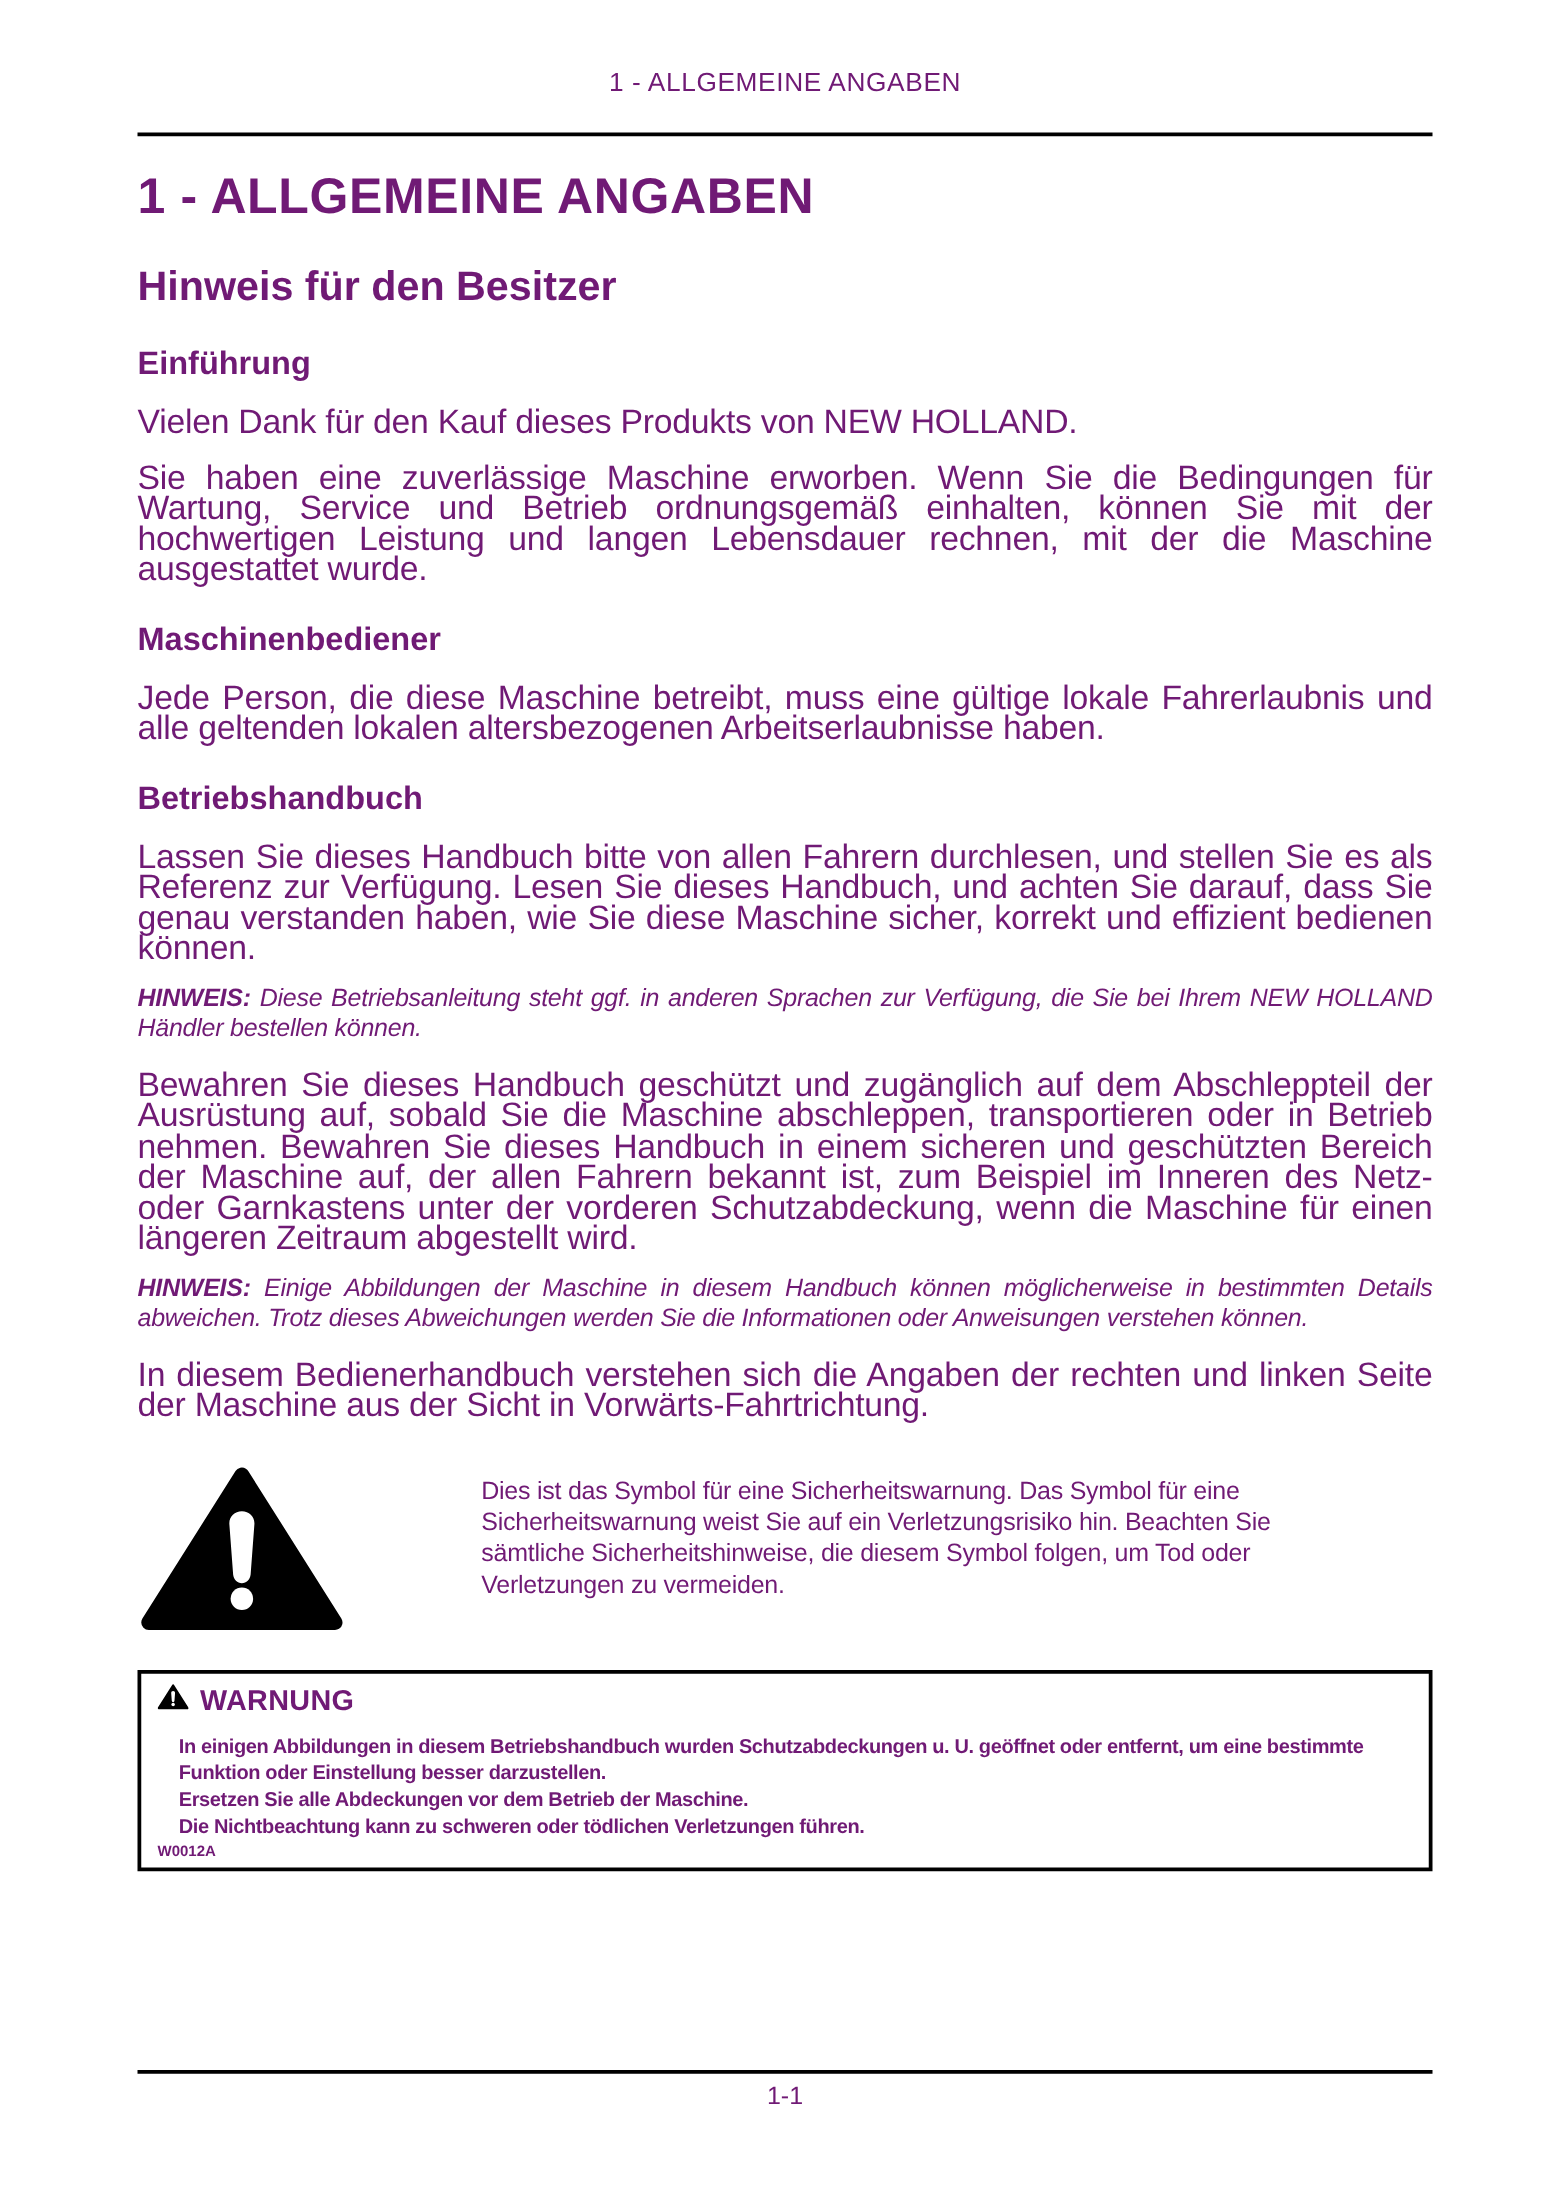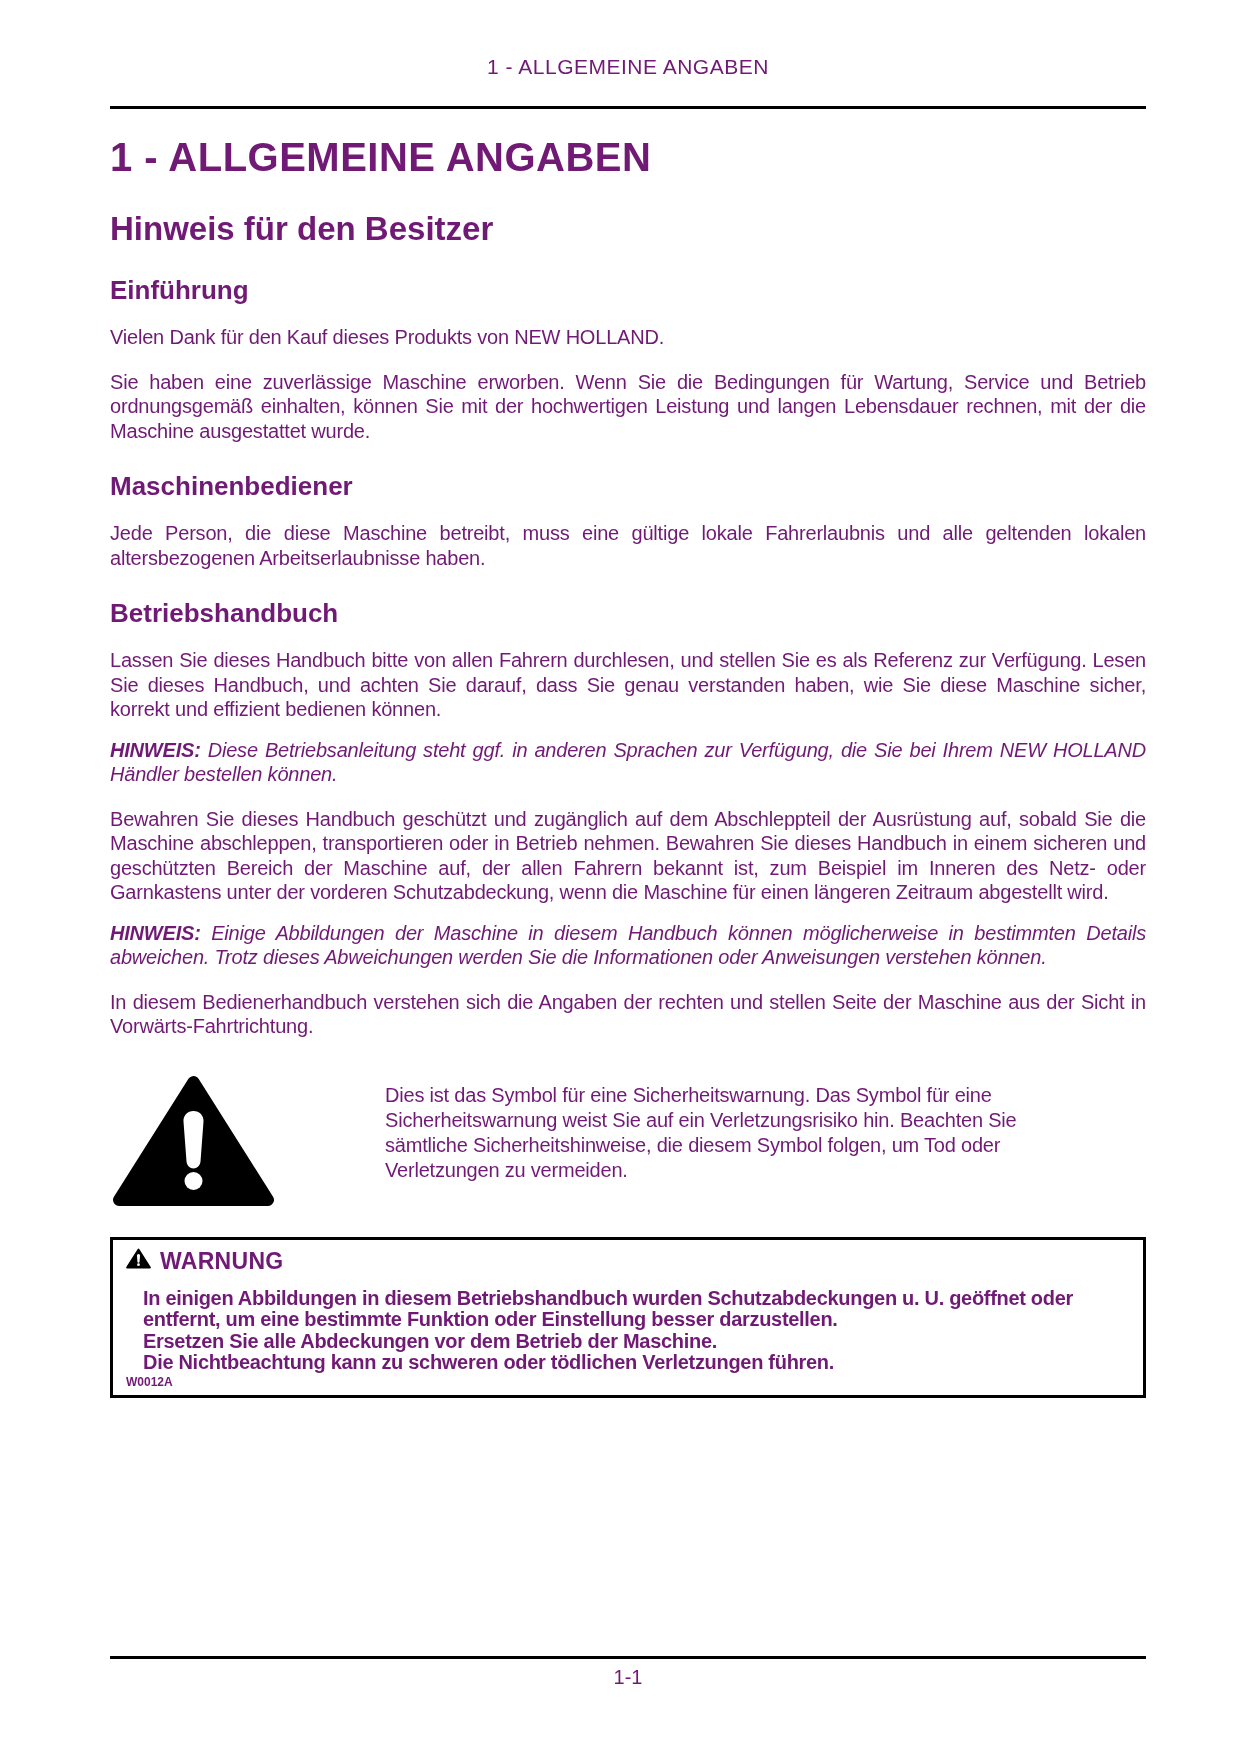--- a/index.html
+++ b/index.html
@@ -38,21 +38,21 @@
     margin: 31px 0 0 0;
     font-weight: bold;
   }
   h3.sub-heading {
     font-size: 26px;
     line-height: 30px;
     margin: 28px 0 0 0;
     font-weight: bold;
   }
   p.body-text {
-    font-size: 20px;
+    font-size: 27px;
     line-height: 24.5px;
     text-align: justify;
     margin: 20px 0 0 0;
     letter-spacing: -0.2px;
   }
   p.note-text {
     font-size: 20px;
     line-height: 24.5px;
     text-align: justify;
     margin: 16px 0 0 0;
@@ -88,21 +88,21 @@
     display: flex;
     align-items: center;
     gap: 9px;
     font-size: 23px;
     font-weight: bold;
     letter-spacing: 0.3px;
   }
   .warning-body { padding-left: 17px; margin-top: 13px; }
   .warning-body p {
     margin: 0;
-    font-size: 20px;
+    font-size: 16px;
     line-height: 21.5px;
     font-weight: bold;
     letter-spacing: -0.3px;
   }
   .warning-code {
     text-align: left;
     font-size: 12px;
     font-weight: bold;
     margin-top: 1px;
     line-height: 14px;
@@ -141,21 +141,21 @@
     <h3 class="sub-heading">Maschinenbediener</h3>
     <p class="body-text">Jede Person, die diese Maschine betreibt, muss eine gültige lokale Fahrerlaubnis und alle geltenden lokalen altersbezogenen Arbeitserlaubnisse haben.</p>
   </div>
 
   <div>
     <h3 class="sub-heading">Betriebshandbuch</h3>
     <p class="body-text">Lassen Sie dieses Handbuch bitte von allen Fahrern durchlesen, und stellen Sie es als Referenz zur Verfügung. Lesen Sie dieses Handbuch, und achten Sie darauf, dass Sie genau verstanden haben, wie Sie diese Maschine sicher, korrekt und effizient bedienen können.</p>
     <p class="note-text"><span class="note-label">HINWEIS:</span> <span>Diese Betriebsanleitung steht ggf. in anderen Sprachen zur Verfügung, die Sie bei Ihrem NEW HOLLAND Händler bestellen können.</span></p>
     <p class="body-text">Bewahren Sie dieses Handbuch geschützt und zugänglich auf dem Abschleppteil der Ausrüstung auf, sobald Sie die Maschine abschleppen, transportieren oder in Betrieb nehmen. Bewahren Sie dieses Handbuch in einem sicheren und geschützten Bereich der Maschine auf, der allen Fahrern bekannt ist, zum Beispiel im Inneren des Netz- oder Garnkastens unter der vorderen Schutzabdeckung, wenn die Maschine für einen längeren Zeitraum abgestellt wird.</p>
     <p class="note-text"><span class="note-label">HINWEIS:</span> <span>Einige Abbildungen der Maschine in diesem Handbuch können möglicherweise in bestimmten Details abweichen. Trotz dieses Abweichungen werden Sie die Informationen oder Anweisungen verstehen können.</span></p>
-    <p class="body-text">In diesem Bedienerhandbuch verstehen sich die Angaben der rechten und stellen Seite der Maschine aus der Sicht in Vorwärts-Fahrtrichtung.</p>
+    <p class="body-text">In diesem Bedienerhandbuch verstehen sich die Angaben der rechten und linken Seite der Maschine aus der Sicht in Vorwärts-Fahrtrichtung.</p>
   </div>
 
   <div class="safety-block">
     <span class="safety-triangle">
       <svg width="163" height="132" viewBox="0 0 163 132" xmlns="http://www.w3.org/2000/svg" aria-hidden="true">
         <polygon points="81.5,7 156,125 7,125" fill="#000000" stroke="#000000" stroke-width="12" stroke-linejoin="round"></polygon>
         <path d="M81.5,36 c-6,0 -10.5,4.8 -10,10.5 l3,40 c0.4,4 3.4,7 7,7 s6.6,-3 7,-7 l3,-40 c0.5,-5.7 -4,-10.5 -10,-10.5 z" fill="#ffffff"></path>
         <circle cx="81.5" cy="106" r="9" fill="#ffffff"></circle>
       </svg>
     </span>

